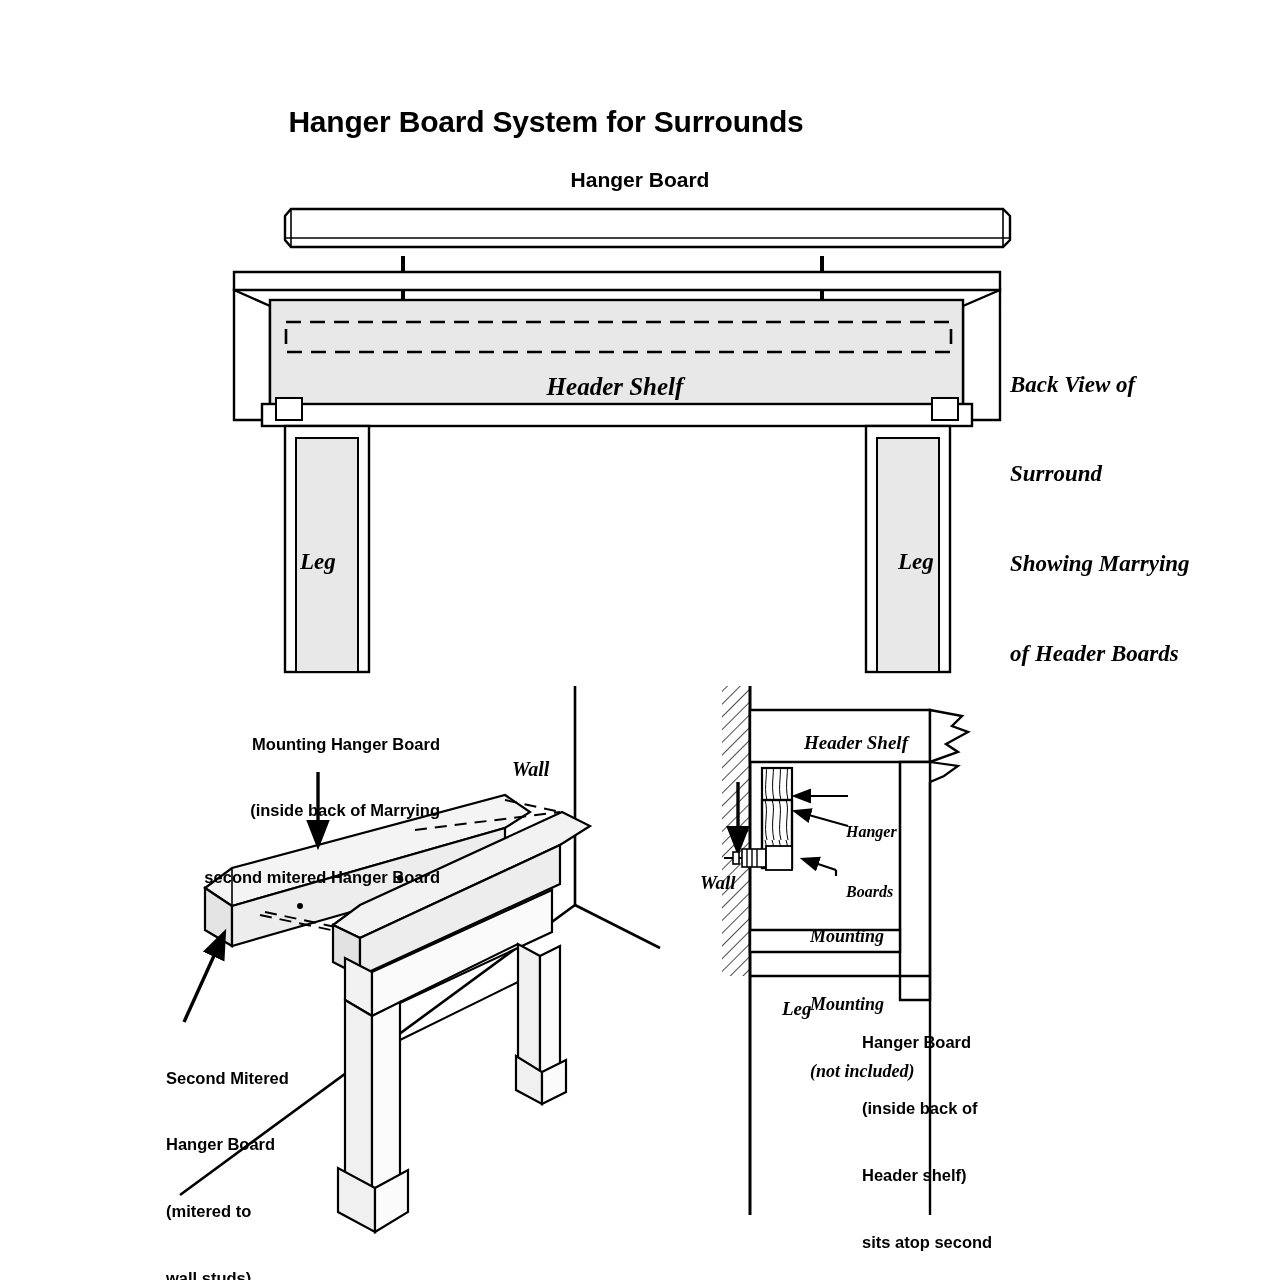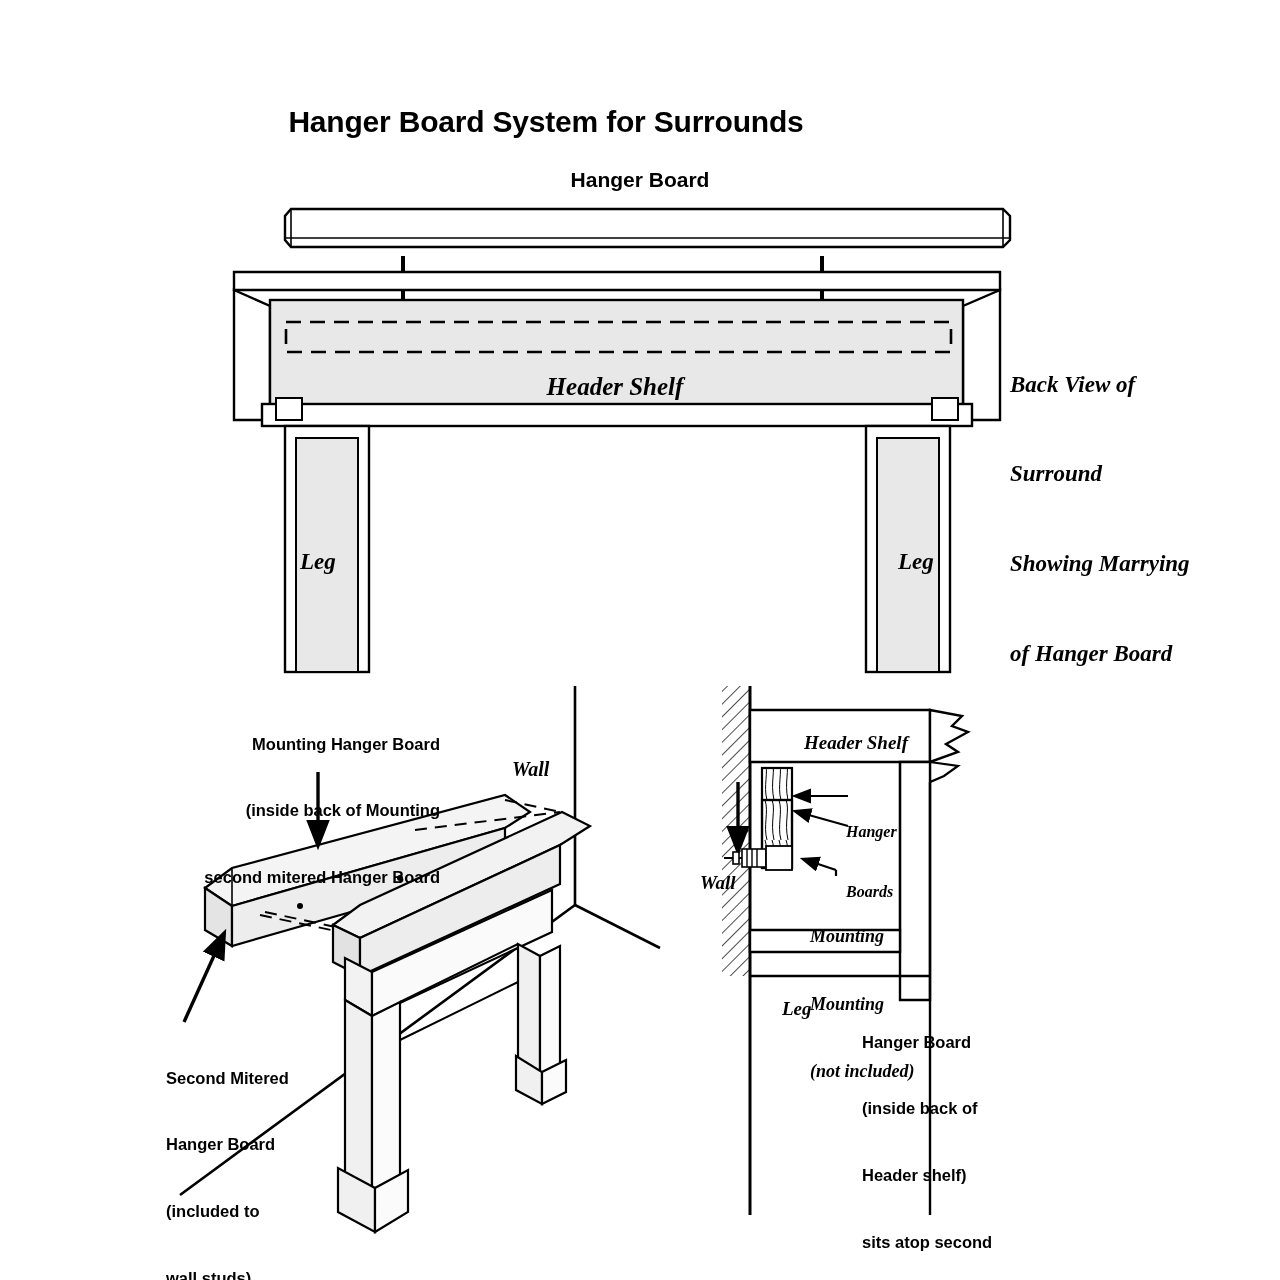--- a/index.html
+++ b/index.html
@@ -205,33 +205,33 @@
   <div class="txt serif-ital-bold center" style="left:330px; top:372px; width:570px; font-size:25px;">Header Shelf</div>
 
   <div class="txt serif-ital-bold" style="left:300px; top:548px; font-size:23px;">Leg</div>
 
   <div class="txt serif-ital-bold" style="left:898px; top:548px; font-size:23px;">Leg</div>
 
   <div class="txt serif-ital-bold" style="left:1010px; top:310px; font-size:23px; line-height:1.3;">
     <div>Back View of</div>
     <div>Surround</div>
     <div>Showing Marrying</div>
-    <div>of Hanger Board</div>
+    <div>of Header Boards</div>
   </div>
 
   <div class="txt sans-bold right" style="left:130px; top:688px; width:310px; font-size:16.5px; line-height:1.35;">
     <div>Mounting Hanger Board</div>
-    <div>(inside back of Mounting</div>
+    <div>(inside back of Marrying</div>
     <div>second mitered Hanger Board</div>
   </div>
 
   <div class="txt sans-bold" style="left:166px; top:1022px; font-size:16.5px; line-height:1.35;">
     <div>Second Mitered</div>
     <div>Hanger Board</div>
-    <div>(included to</div>
+    <div>(mitered to</div>
     <div>wall studs)</div>
   </div>
 
   <div class="txt serif-ital-bold" style="left:512px; top:758px; font-size:20px;">Wall</div>
 
   <div class="txt serif-ital-bold center" style="left:766px; top:732px; width:180px; font-size:19px;">Header Shelf</div>
 
   <div class="txt serif-ital-bold" style="left:846px; top:782px; font-size:16px; line-height:1.25;">
     <div>Hanger</div>
     <div>Boards</div>

